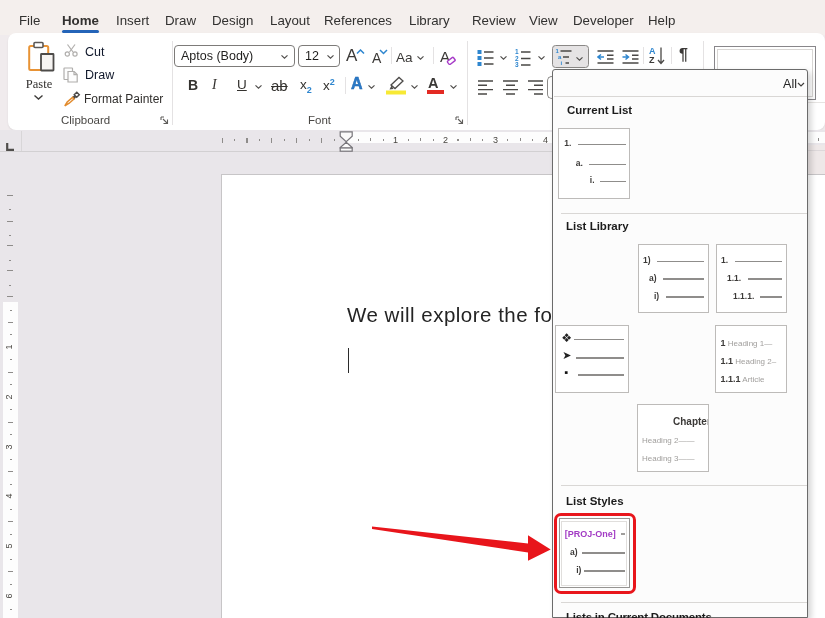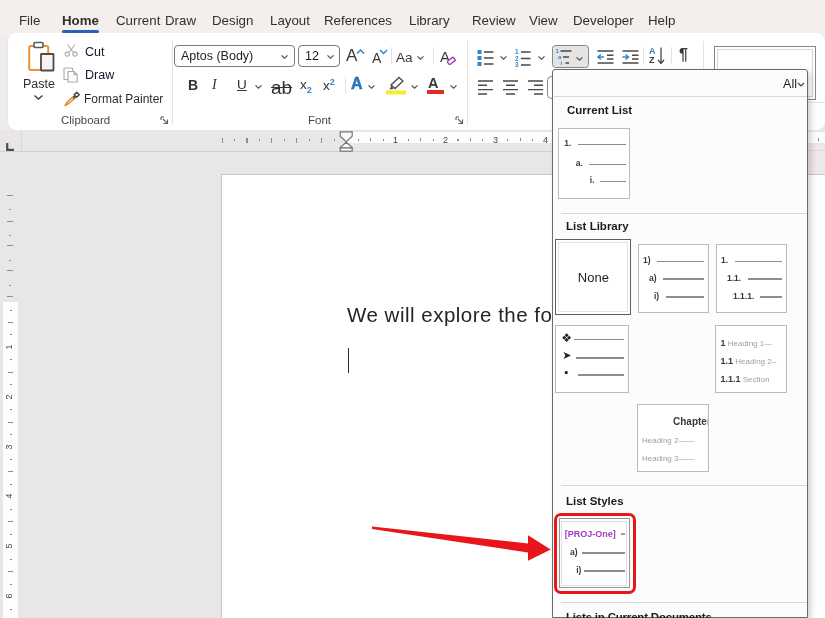--- a/index.html
+++ b/index.html
@@ -33,21 +33,21 @@
   .pgray{font-size:8px;color:#a09e9c;font-weight:normal;}
 </style>
 </head>
 <body>
 <div class="abs" id="titlebar"></div>
 <div class="abs" id="sidebg"></div>
 <div class="abs" id="ribbon"></div>
 
 <div class="abs menuitem" style="left:19px;">File</div>
 <div class="abs menuitem" style="left:62px;font-weight:bold;">Home</div>
-<div class="abs menuitem" style="left:116px;">Current</div>
+<div class="abs menuitem" style="left:116px;">Insert</div>
 <div class="abs menuitem" style="left:165px;">Draw</div>
 <div class="abs menuitem" style="left:212px;">Design</div>
 <div class="abs menuitem" style="left:270px;">Layout</div>
 <div class="abs menuitem" style="left:324px;">References</div>
 <div class="abs menuitem" style="left:409px;">Library</div>
 <div class="abs menuitem" style="left:472px;">Review</div>
 <div class="abs menuitem" style="left:529px;">View</div>
 <div class="abs menuitem" style="left:573px;">Developer</div>
 <div class="abs menuitem" style="left:648px;">Help</div>
 <div class="abs" id="homeunderline" style="left:62px;top:30px;width:37px;"></div>
@@ -56,21 +56,21 @@
 <div class="abs gsep" style="left:467px;"></div>
 <div class="abs gsep" style="left:703px;"></div>
 
 <div class="abs" id="clipboard-group" style="left:0;top:35px;width:172px;height:95px;">
 
   <svg class="abs" style="left:28px;top:6px;" width="27" height="32" viewBox="0 0 27 32">
     <rect x="1.2" y="5" width="19" height="24" rx="1.5" fill="#fff" stroke="#e89335" stroke-width="2"></rect>
     <rect x="6" y="1.5" width="9" height="5" rx="1" fill="#fff" stroke="#5b5957" stroke-width="1.6"></rect>
     <rect x="13" y="13" width="12.5" height="16.5" rx="0.5" fill="#f6f4f2" stroke="#4d4b49" stroke-width="1.8"></rect>
   </svg>
-  <div class="abs" style="left:11px;top:42px;width:56px;text-align:center;font-size:12.5px;color:#302e2c;">Paste</div>
+  <div class="abs" style="left:11px;top:42px;width:56px;text-align:center;font-size:12.5px;color:#302e2c;font-family:Liberation Serif, serif;">Paste</div>
   <svg class="abs" style="left:33px;top:59px;" width="11" height="7" viewBox="0 0 11 7">
     <path d="M1.5 1.5 L5.5 5 L9.5 1.5" fill="none" stroke="#3f3d3b" stroke-width="1.4"></path>
   </svg>
 
   <svg class="abs" style="left:64px;top:9px;" width="15" height="13" viewBox="0 0 15 13">
     <g stroke="#b0aeac" stroke-width="1.2" fill="none">
       <path d="M3.5 0.5 L9 8"></path>
         <path d="M11 0.5 L5.5 8"></path>
       <circle cx="3.3" cy="10" r="2.1"></circle>
         <circle cx="11" cy="10" r="2.1"></circle>
@@ -140,21 +140,21 @@
   <svg class="abs" style="left:446px;top:56px;" width="11" height="9" viewBox="0 0 11 9">
     <rect x="1.5" y="3" width="7.5" height="4.2" rx="1" transform="rotate(-38 5 5)" fill="#fff" stroke="#a73cc8" stroke-width="1.4"></rect>
   </svg>
 
   <div class="abs" style="left:188px;top:77px;font-size:14px;font-weight:bold;color:#34322f;">B</div>
   <div class="abs" style="left:212px;top:77px;font-size:14px;font-style:italic;font-family:'Liberation Serif',serif;color:#34322f;">I</div>
   <div class="abs" style="left:237px;top:77px;font-size:13.5px;text-decoration:underline;color:#34322f;">U</div>
   <svg class="abs" style="left:254px;top:84px;" width="9" height="6" viewBox="0 0 9 6">
       <path d="M1.5 1.3 L4.5 4.2 L7.5 1.3" fill="none" stroke="#4f4d4b" stroke-width="1.15"></path>
     </svg>
-  <div class="abs" style="left:271px;top:77px;font-size:19px;text-decoration:line-through;color:#34322f;">ab</div>
+  <div class="abs" style="left:271px;top:77px;font-size:15px;text-decoration:line-through;color:#34322f;">ab</div>
   <div class="abs" style="left:300px;top:77px;font-size:13.5px;color:#34322f;">x<span style="font-size:9px;color:#2e86cf;font-weight:bold;vertical-align:-4px;">2</span></div>
   <div class="abs" style="left:323px;top:77px;font-size:13.5px;color:#34322f;">x<span style="font-size:9px;color:#2e86cf;font-weight:bold;vertical-align:5px;">2</span></div>
   <div class="abs" style="left:345px;top:77px;width:1px;height:17px;background:#e4e2e3;"></div>
   <div class="abs" style="left:351px;top:75px;font-size:16px;font-weight:bold;color:#2b7bc8;-webkit-text-stroke:0.5px #1d64b0;">A</div>
   <svg class="abs" style="left:367px;top:84px;" width="9" height="6" viewBox="0 0 9 6">
       <path d="M1.5 1.3 L4.5 4.2 L7.5 1.3" fill="none" stroke="#4f4d4b" stroke-width="1.15"></path>
     </svg>
 
   <svg class="abs" style="left:385px;top:76px;" width="22" height="19" viewBox="0 0 22 19">
     <path d="M6 9 L14 1.5 L18 5 L10 12.5 z" fill="#fdfdfd" stroke="#4d4b49" stroke-width="1.3"></path>
@@ -376,24 +376,20 @@
     <div class="abs pline" style="left:19px;top:14.5px;width:48px;"></div>
     <div class="abs pnum" style="left:16.5px;top:29px;">a.</div>
     <div class="abs pline" style="left:30px;top:34.5px;width:37px;"></div>
     <div class="abs pnum" style="left:30.5px;top:46px;">i.</div>
     <div class="abs pline" style="left:41px;top:51.5px;width:26px;"></div>
   </div>
   <div class="abs pdiv" style="left:8px;top:142.7px;width:246px;"></div>
 
   <div class="abs phead" style="left:13px;top:150px;">List Library</div>
 
-  <div class="abs" style="left:2.4px;top:169.4px;width:76px;height:75.6px;border:1.5px solid #5e5e5e;background:#fff;box-sizing:border-box;">
-    <div class="abs" style="left:2px;top:2px;right:2px;bottom:2px;border:1px solid #e2e2e2;"></div>
-    <div class="abs" style="left:0;top:30px;width:100%;text-align:center;font-size:13px;color:#1f1f1f;">None</div>
-  </div>
 
   <div class="abs pbox" style="left:84.7px;top:174.1px;width:71px;height:69.3px;">
     <div class="abs pnum" style="left:4.3px;top:10px;">1)</div>
     <div class="abs pline" style="left:18.3px;top:15.7px;width:47px;"></div>
     <div class="abs pnum" style="left:10.3px;top:27.9px;">a)</div>
     <div class="abs pline" style="left:24.3px;top:33.3px;width:41px;"></div>
     <div class="abs pnum" style="left:15.3px;top:45.9px;">i)</div>
     <div class="abs pline" style="left:27.3px;top:51.4px;width:38px;"></div>
   </div>
 
@@ -412,21 +408,21 @@
     <div class="abs" style="left:5.8px;top:23.5px;font-size:11px;color:#222;">➤</div>
     <div class="abs pline" style="left:19.6px;top:31.5px;width:48px;"></div>
     <div class="abs" style="left:8.2px;top:40px;font-size:11px;color:#111;">▪</div>
     <div class="abs pline" style="left:21.6px;top:48.6px;width:46px;"></div>
   </div>
 
 
   <div class="abs pbox" style="left:161.9px;top:254.8px;width:72.5px;height:68.4px;overflow:hidden;">
     <div class="abs" style="left:4.6px;top:6px;white-space:nowrap;"><span class="pnum" style="font-size:9px;">1</span><span class="pgray"> Heading 1—</span></div>
     <div class="abs" style="left:4.6px;top:24px;white-space:nowrap;"><span class="pnum" style="font-size:9px;margin-top:17px;">1.1</span><span class="pgray"> Heading 2–</span></div>
-    <div class="abs" style="left:4.6px;top:42px;white-space:nowrap;"><span class="pnum" style="font-size:9px;">1.1.1</span><span class="pgray"> Section</span></div>
+    <div class="abs" style="left:4.6px;top:42px;white-space:nowrap;"><span class="pnum" style="font-size:9px;">1.1.1</span><span class="pgray"> Article</span></div>
   </div>
 
 
   <div class="abs pbox" style="left:83.7px;top:333.9px;width:71.9px;height:67.7px;overflow:hidden;">
     <div class="abs" style="left:4.3px;top:6px;white-space:nowrap;"><span class="pnum" style="font-size:10px;margin-left:31px;">Chapter 1</span><span class="pgray"> Heɑ</span></div>
     <div class="abs" style="left:4.3px;top:24px;white-space:nowrap;"><span class="pgray">Heading 2——</span></div>
     <div class="abs" style="left:4.3px;top:42px;white-space:nowrap;"><span class="pgray">Heading 3——</span></div>
   </div>
   <div class="abs pdiv" style="left:8px;top:415.2px;width:246px;"></div>
 

